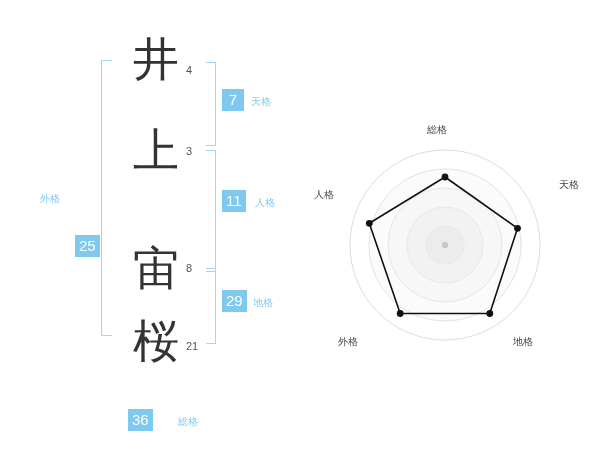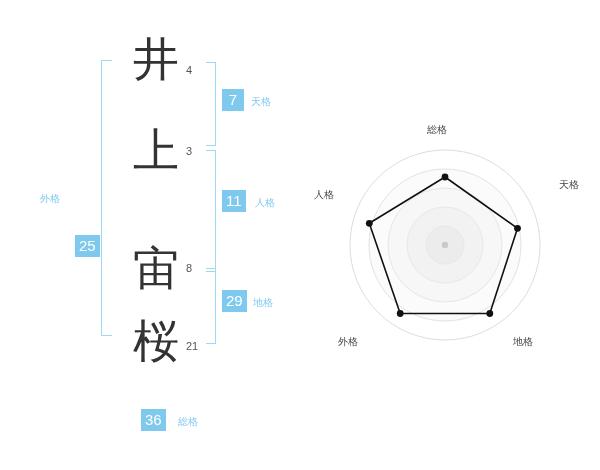--- a/index.html
+++ b/index.html
@@ -113,21 +113,21 @@
     <div class="badge-label" style="left:251px; top:95px;">天格</div>
 
     <div class="bracket-r" style="left:206px; top:150px; width:9px; height:120px;"></div>
     <div class="badge" style="left:222px; top:190px;">11</div>
     <div class="badge-label" style="left:255px; top:196px;">人格</div>
 
     <div class="bracket-r" style="left:206px; top:268px; width:9px; height:74px;"></div>
     <div class="badge" style="left:222px; top:290px;">29</div>
     <div class="badge-label" style="left:253px; top:296px;">地格</div>
 
-    <div class="badge" style="left:141px; top:409px;">36</div>
+    <div class="badge" style="left:128px; top:409px;">36</div>
     <div class="badge-label" style="left:178px; top:415px;">総格</div>
   </div>
 
   <div class="radar-wrap">
     <svg width="300" height="300" viewBox="0 0 300 300">
       <g>
         <circle cx="145" cy="155" r="95" fill="none" stroke="#dddddd" stroke-width="1"></circle>
         <circle cx="145" cy="155" r="76" fill="#fbfbfb" stroke="#e2e2e2" stroke-width="1"></circle>
         <circle cx="145" cy="155" r="57" fill="#f7f7f7" stroke="#e6e6e6" stroke-width="1"></circle>
         <circle cx="145" cy="155" r="38" fill="#f2f2f2" stroke="#e8e8e8" stroke-width="1"></circle>

